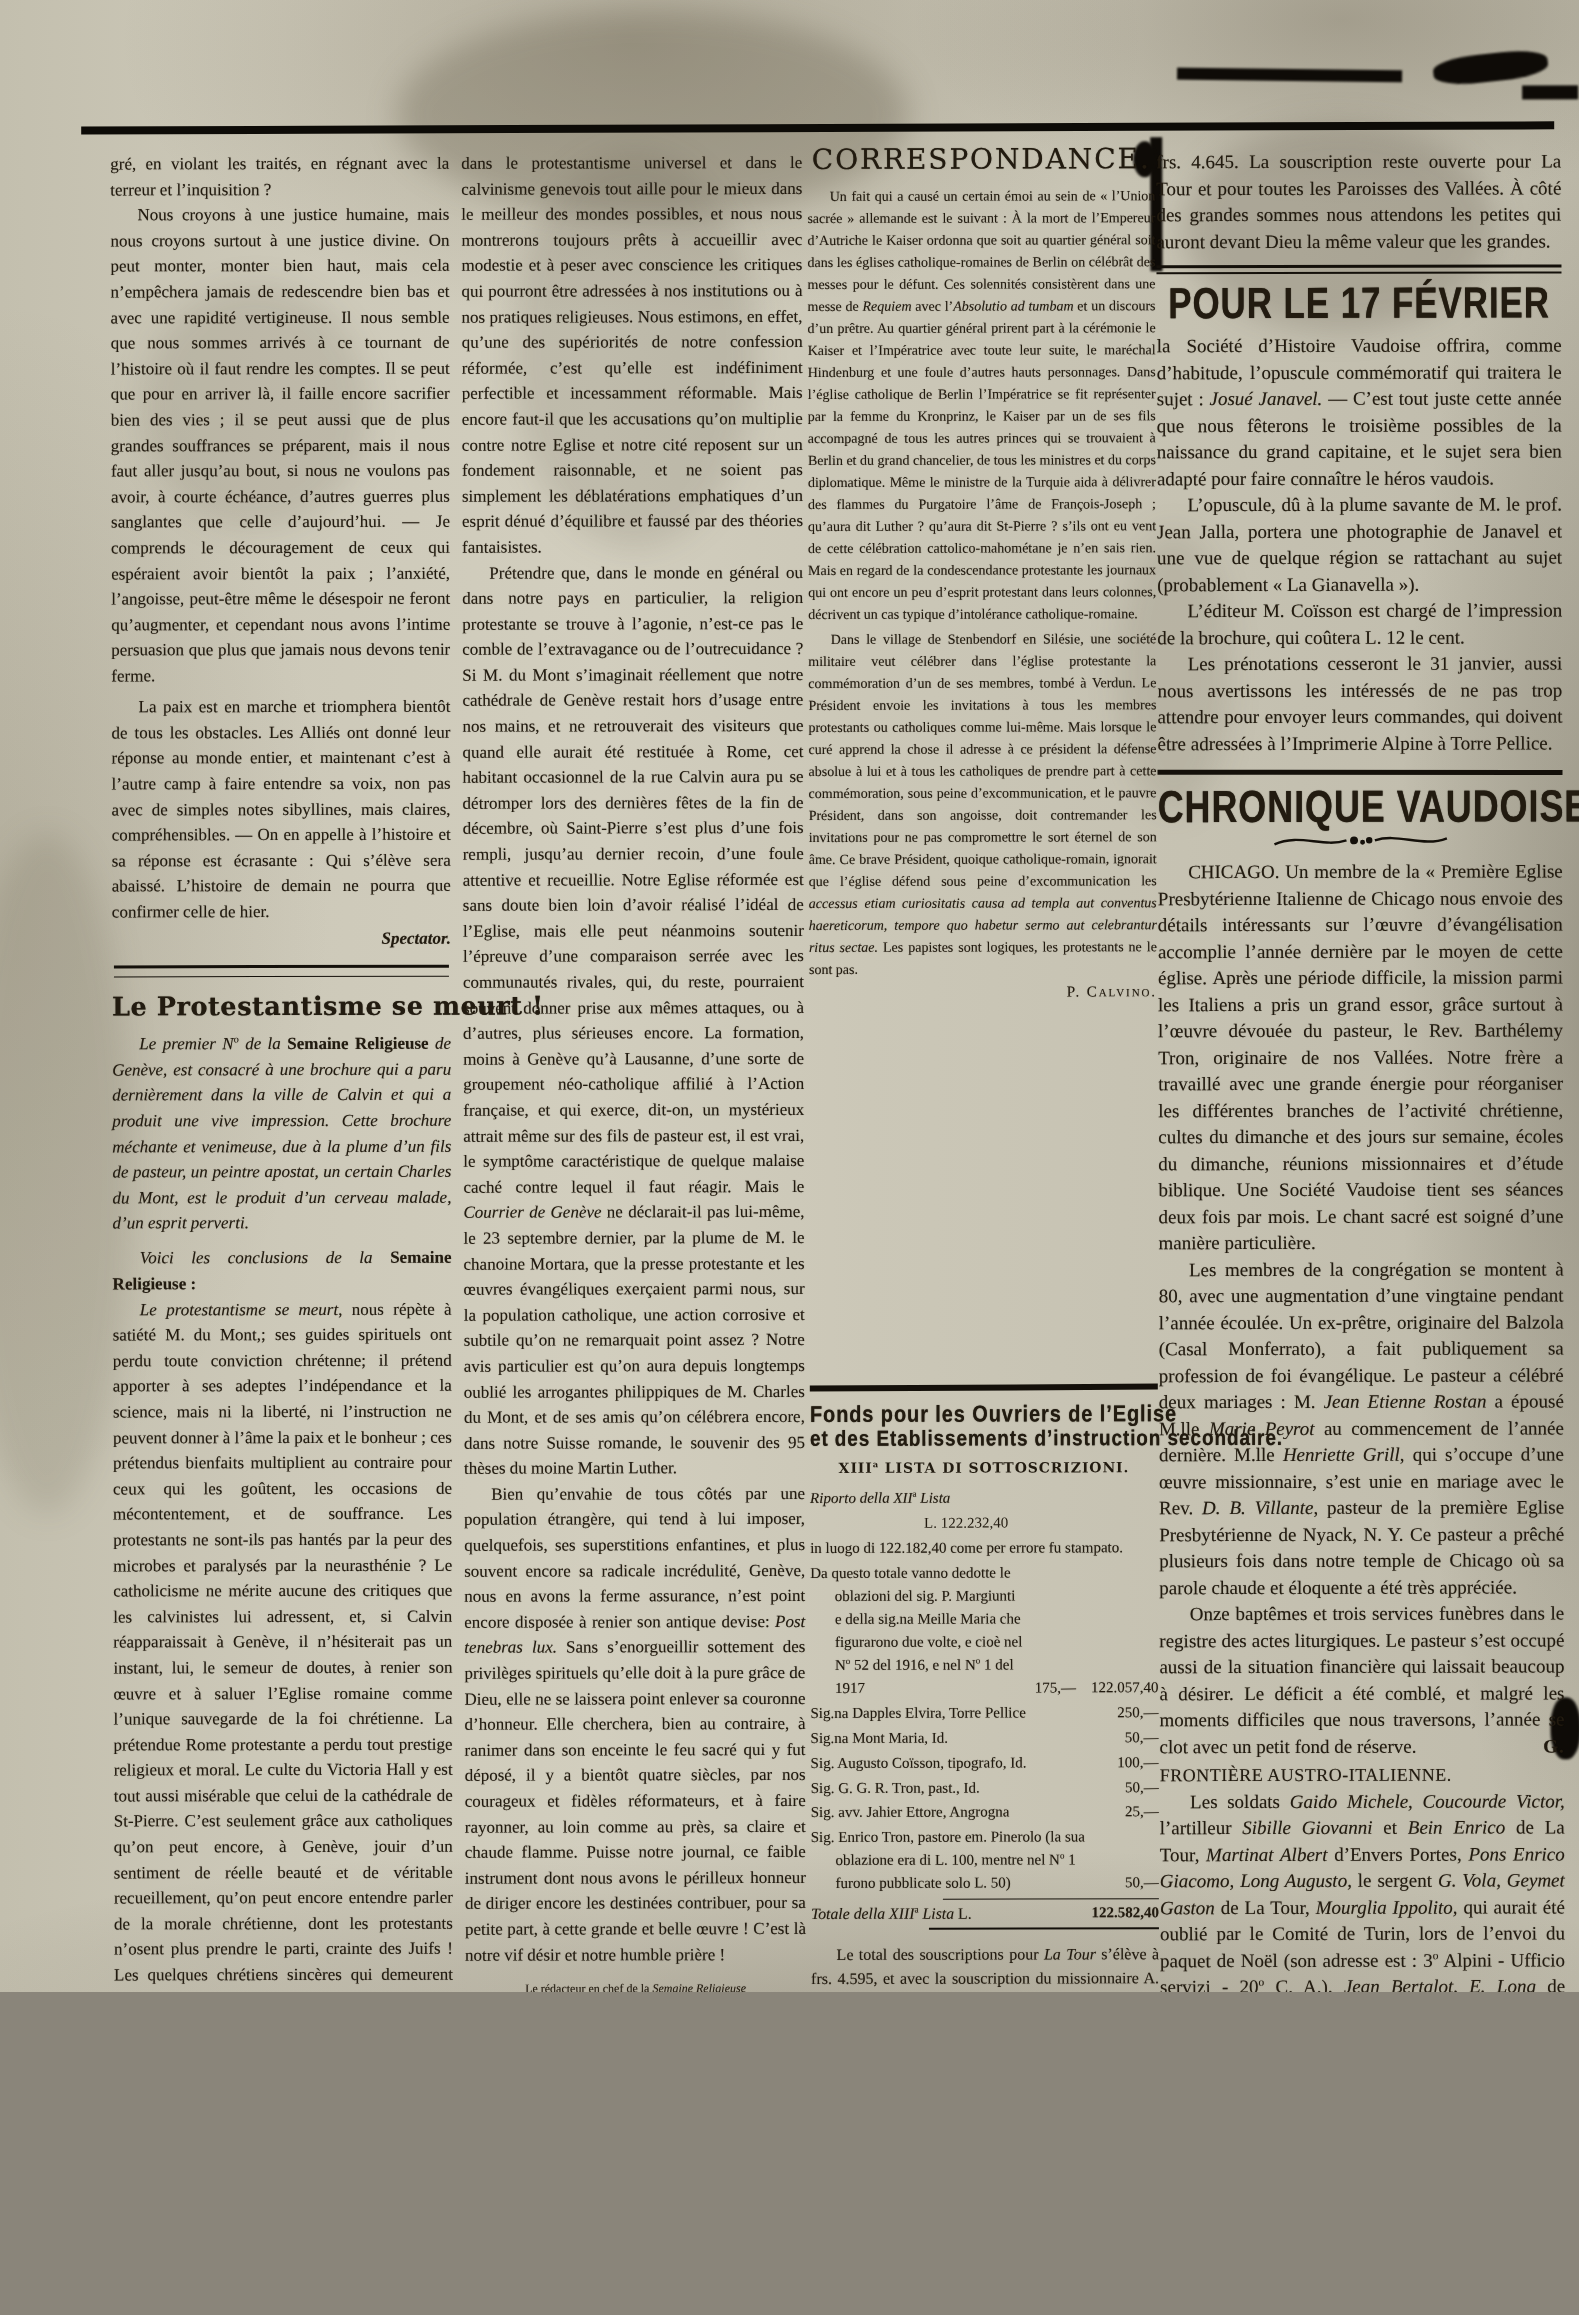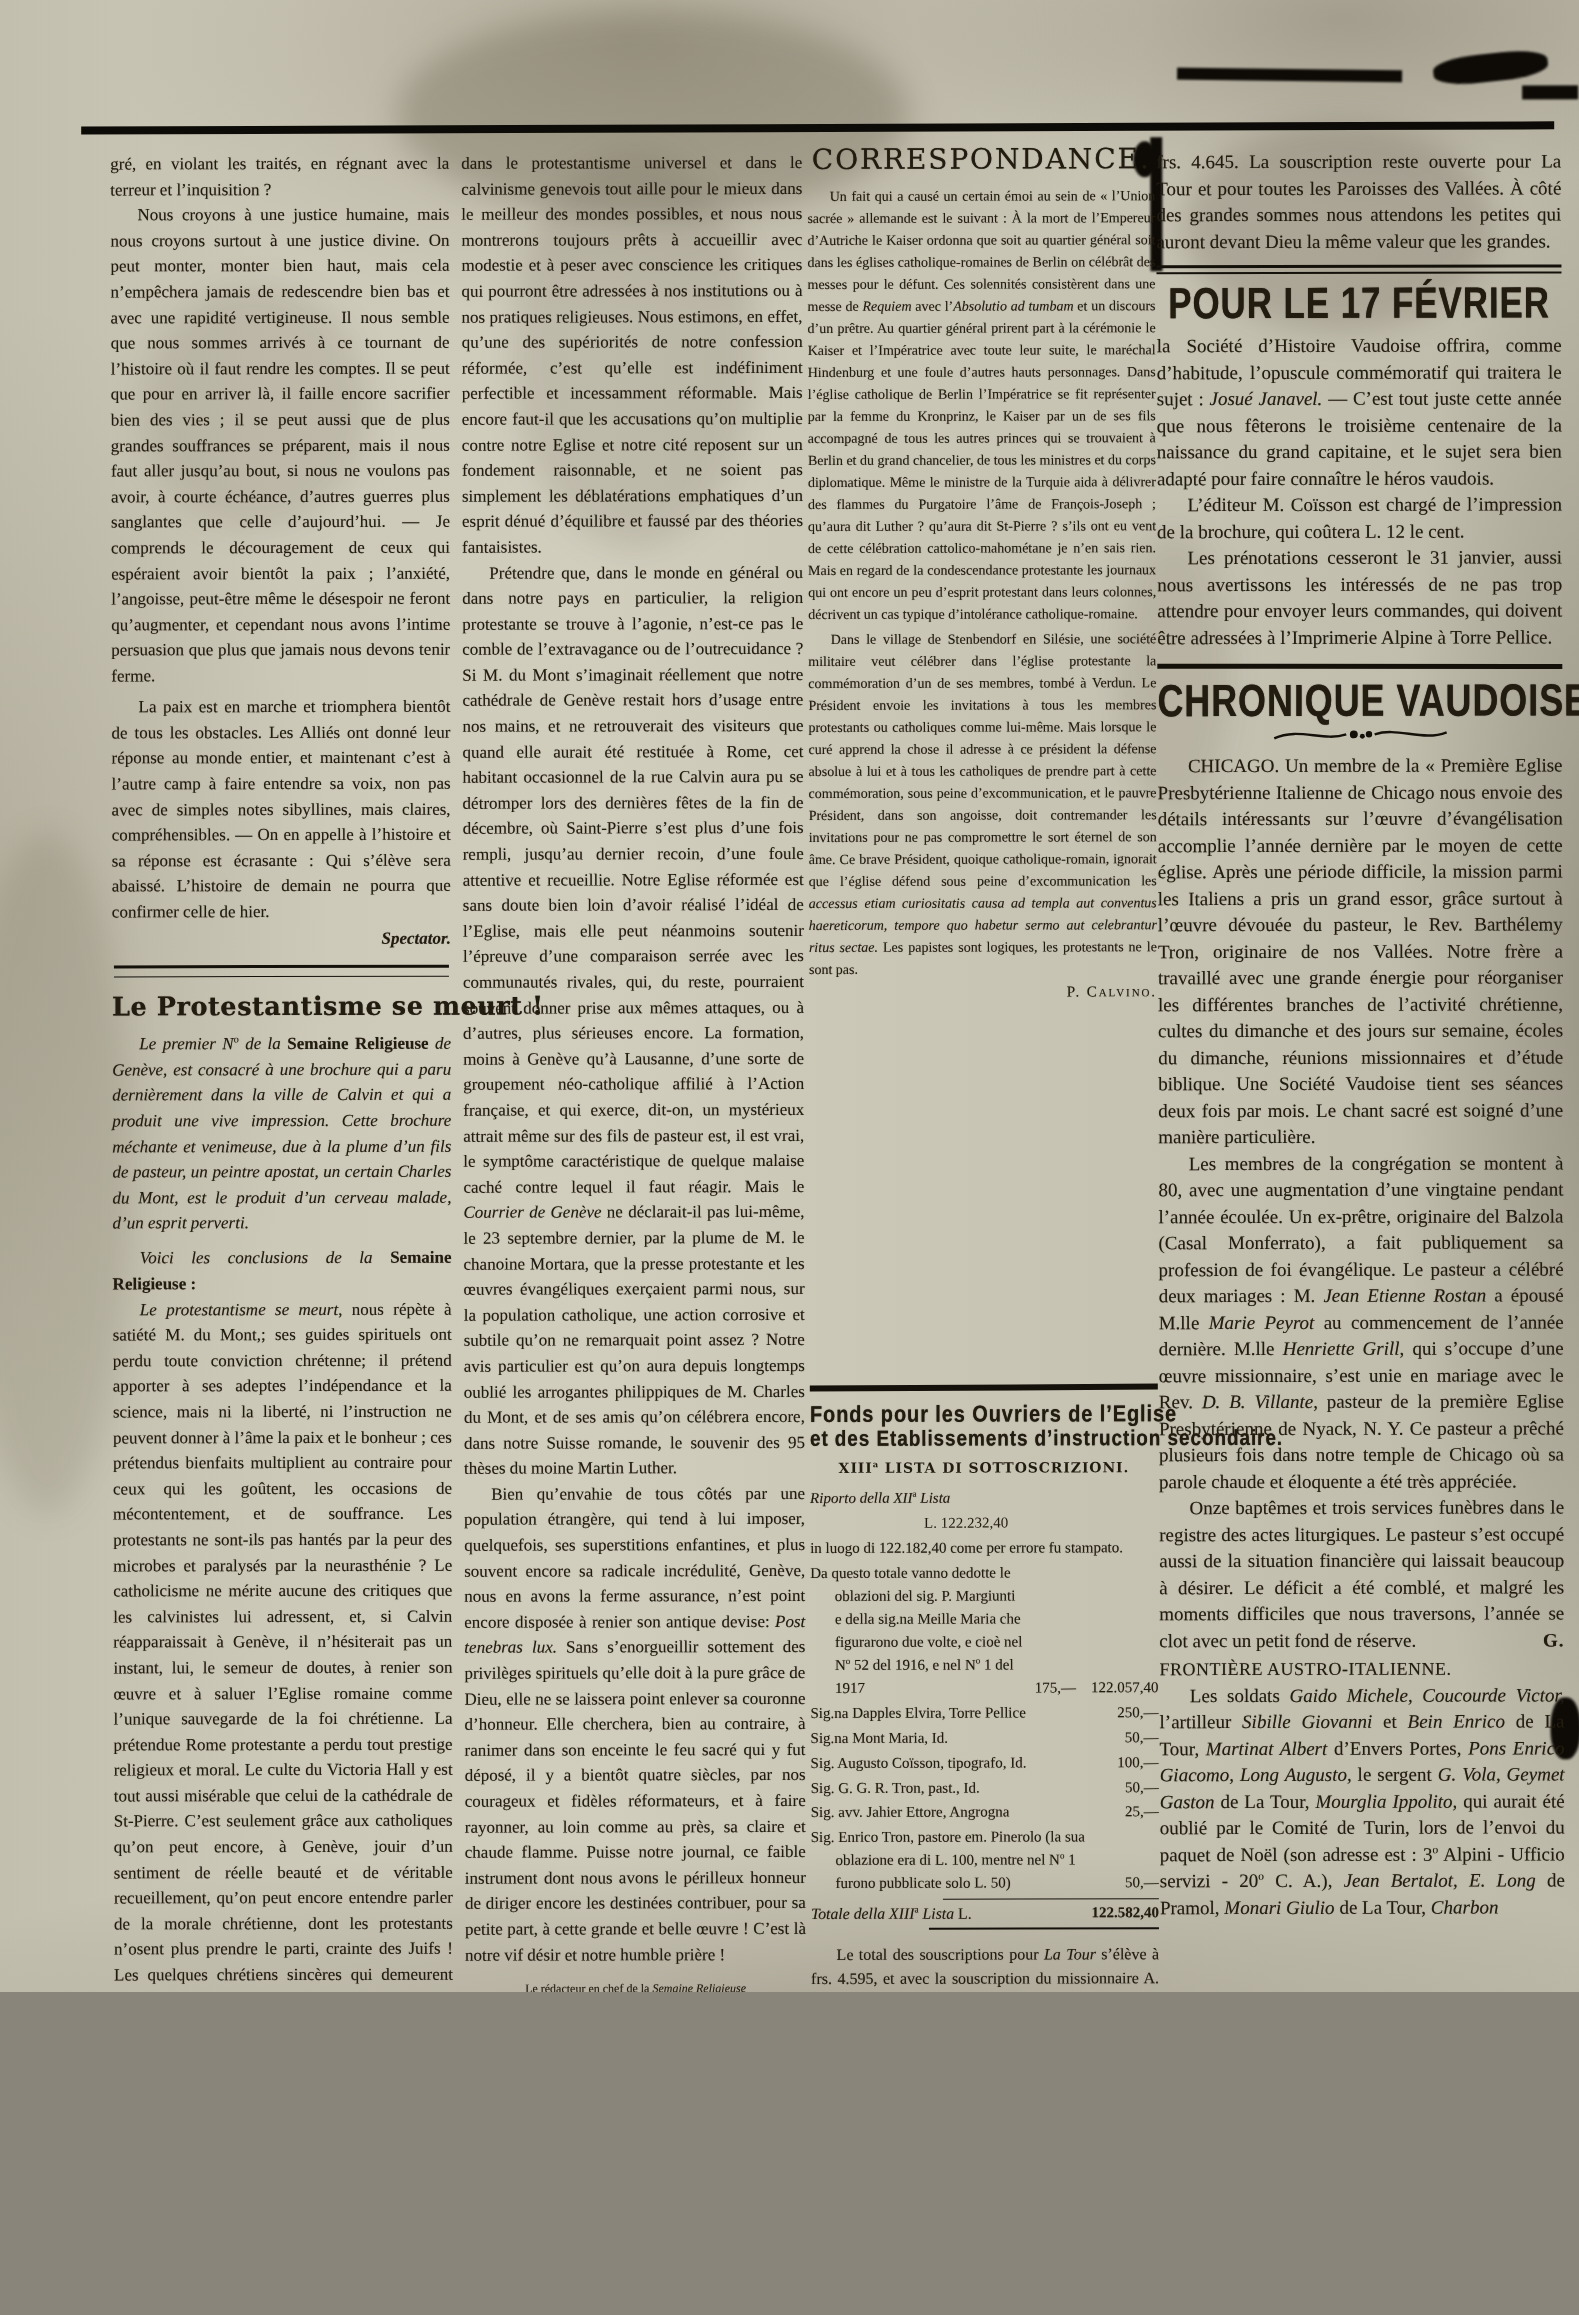--- a/index.html
+++ b/index.html
@@ -187,21 +187,22 @@
       </div>
       <div class="total-bottom"></div>
 
       <p class="ind" style="margin-top:13.2px;font-size:16px;line-height:24px;"><span>Le total des souscriptions pour </span><span class="run-i">La Tour</span><span> s’élève à frs. 4.595, et avec la souscription du missionnaire A. Coïsson, à</span></p>
     </section>
 
     <section class="col c4">
       <p>frs. 4.645. La souscription reste ouverte pour La Tour et pour toutes les Paroisses des Vallées. À côté des grandes sommes nous attendons les petites qui auront devant Dieu la même valeur que les grandes.</p>
       <div class="dbl-rule2"></div>
       <h2 class="big-sans fevrier-title">POUR LE 17 FÉVRIER</h2>
-      <p><span>la Société d’Histoire Vaudoise offrira, comme d’habitude, l’opuscule commémoratif qui traitera le sujet : </span><span class="run-i">Josué Janavel.</span><span> — C’est tout juste cette année que nous fêterons le troisième centenaire de la naissance du grand capitaine, et le sujet sera bien adapté pour faire connaître le héros vaudois.</span></p>
+      <p><span>la Société d’Histoire Vaudoise offrira, comme d’habitude, l’opuscule commémoratif qui traitera le sujet : </span><span class="run-i">Josué Janavel.</span><span> — C’est tout juste cette année que nous fêterons le troisième possibles de la naissance du grand capitaine, et le sujet sera bien adapté pour faire connaître le héros vaudois.</span></p>
+      <p class="ind">L’opuscule, dû à la plume savante de M. le prof. Jean Jalla, portera une photographie de Janavel et une vue de quelque région se rattachant au sujet (probablement « La Gianavella »).</p>
       <p class="ind">L’éditeur M. Coïsson est chargé de l’impression de la brochure, qui coûtera L. 12 le cent.</p>
       <p class="ind">Les prénotations cesseront le 31 janvier, aussi nous avertissons les intéressés de ne pas trop attendre pour envoyer leurs commandes, qui doivent être adressées à l’Imprimerie Alpine à Torre Pellice.</p>
       <div class="mid-rule"></div>
       <h2 class="big-sans chronique-title">CHRONIQUE VAUDOISE</h2>
       <svg class="ornament" width="180" height="21" viewBox="0 0 190 22">
         <path d="M4 14 C 30 2, 55 18, 80 10" stroke="#14100a" stroke-width="2.6" fill="none"></path>
         <path d="M110 10 C 135 2, 160 18, 186 8" stroke="#14100a" stroke-width="2.6" fill="none"></path>
         <circle cx="88" cy="10" r="4.2" fill="#14100a"></circle>
         <circle cx="97" cy="12" r="2.6" fill="#14100a"></circle>
         <circle cx="104" cy="10" r="3.4" fill="#14100a"></circle>

